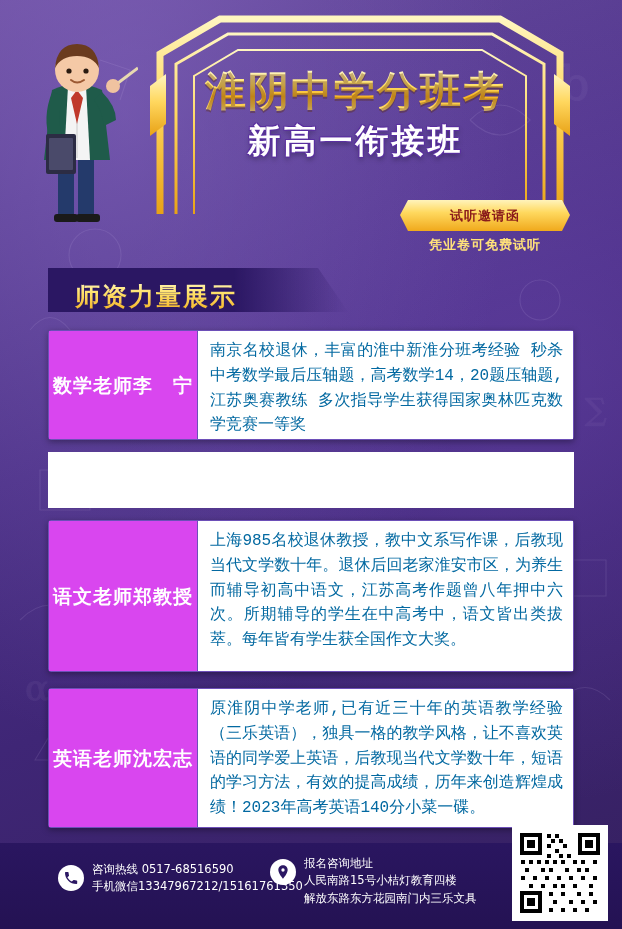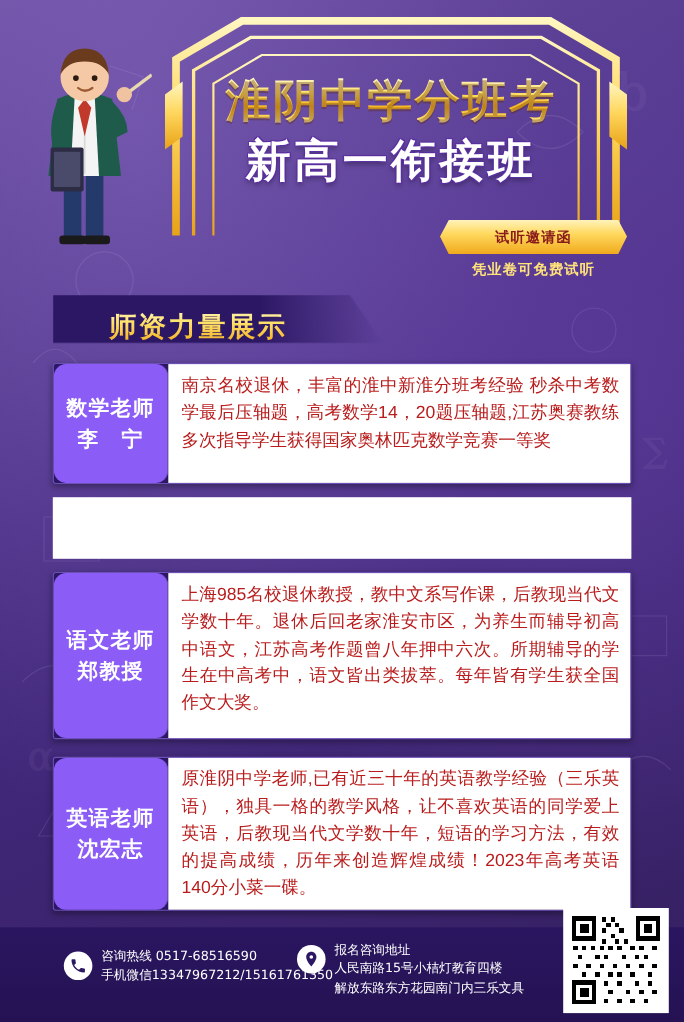--- a/index.html
+++ b/index.html
@@ -45,21 +45,21 @@
     letter-spacing:2px;
     background:linear-gradient(180deg,#fff7c6 0%,#ffe169 35%,#f7b523 62%,#ffd75e 85%,#fff3bd 100%);
     -webkit-background-clip:text;background-clip:text;color:transparent;
     text-shadow:0 2px 0 rgba(90,40,0,.35);
     line-height:1.05;
   }
   .title-sub{
     margin-top:6px;
     font-family:Liberation Sans, sans-serif;
     font-weight:bold;
-    font-size:41px;
+    font-size:33px;
     letter-spacing:3px;
     color:#ffffff;
     text-shadow:1px 1px 0 #5a2fa0, -1px 1px 0 #5a2fa0, 1px -1px 0 #5a2fa0, -1px -1px 0 #5a2fa0, 0 3px 5px rgba(0,0,0,.35);
   }
   .ribbon{
     position:absolute;right:52px;top:200px;
     width:170px;height:31px;
     background:linear-gradient(180deg,#fff3bb 0%,#ffd95f 40%,#f0a91c 100%);
     border-radius:3px;
     display:flex;align-items:center;justify-content:center;
@@ -78,21 +78,21 @@
 
   
   .mascot{position:absolute;left:18px;top:26px;width:120px;height:200px;}
 
   
   .section-title{
     position:absolute;left:48px;top:268px;
     width:300px;height:56px;
     background:linear-gradient(90deg,#2b1763 0%,#2b1763 62%,rgba(43,23,99,0) 100%);
     display:flex;align-items:center;
-    padding-left:51px;
+    padding-left:27px;
     box-sizing:border-box;
     clip-path:polygon(0 0,270px 0,300px 44px,0 44px);
   }
   .section-title span{
     font-family:"DejaVu Sans", sans-serif;
     font-weight:bold;font-size:25px;letter-spacing:2px;
     background:linear-gradient(180deg,#fff7c6 0%,#ffe169 40%,#f3ad1e 100%);
     -webkit-background-clip:text;background-clip:text;color:transparent;
   }
 
@@ -101,41 +101,40 @@
     position:absolute;left:48px;width:526px;
     background:#2b1763;
     border:1px solid #6d4fb8;
     border-radius:3px;
     display:flex;
     box-sizing:border-box;
     box-shadow:0 2px 6px rgba(0,0,0,.35);
   }
   .card-name{
     flex:0 0 104px;
-    background:#8b5cf6;
+    background:#d946ef;
     border-right:1px solid #6d4fb8;
-    display:flex;flex-direction:column;align-items:center;justify-content:center;
+    display:flex;flex-direction:row;align-items:center;justify-content:center;
     padding:10px 4px;
     box-sizing:border-box;
-    border-radius:11px;
   }
   .card-name .n1,.card-name .n2{
     font-family:"DejaVu Serif", serif;
     font-weight:bold;color:#ffffff;font-size:19px;line-height:1.5;letter-spacing:1px;
     white-space:nowrap;
   }
   .card-body{
     flex:1;
     background:#ffffff;
     padding:8px 10px 10px 12px;
     box-sizing:border-box;
-    font-family:Liberation Sans, sans-serif;
+    font-family:Liberation Mono, monospace;
     font-size:16px;
     line-height:1.55;
-    color:#b91c1c;
+    color:#0369a1;
     text-align:justify;
   }
   #card-math{top:330px;height:110px;}
   #card-chinese{top:520px;height:152px;}
   #card-english{top:688px;height:140px;}
 
   
   .footer{
     position:absolute;left:0;bottom:0;width:622px;height:86px;
     background:linear-gradient(180deg,#2a1660 0%,#241253 100%);

